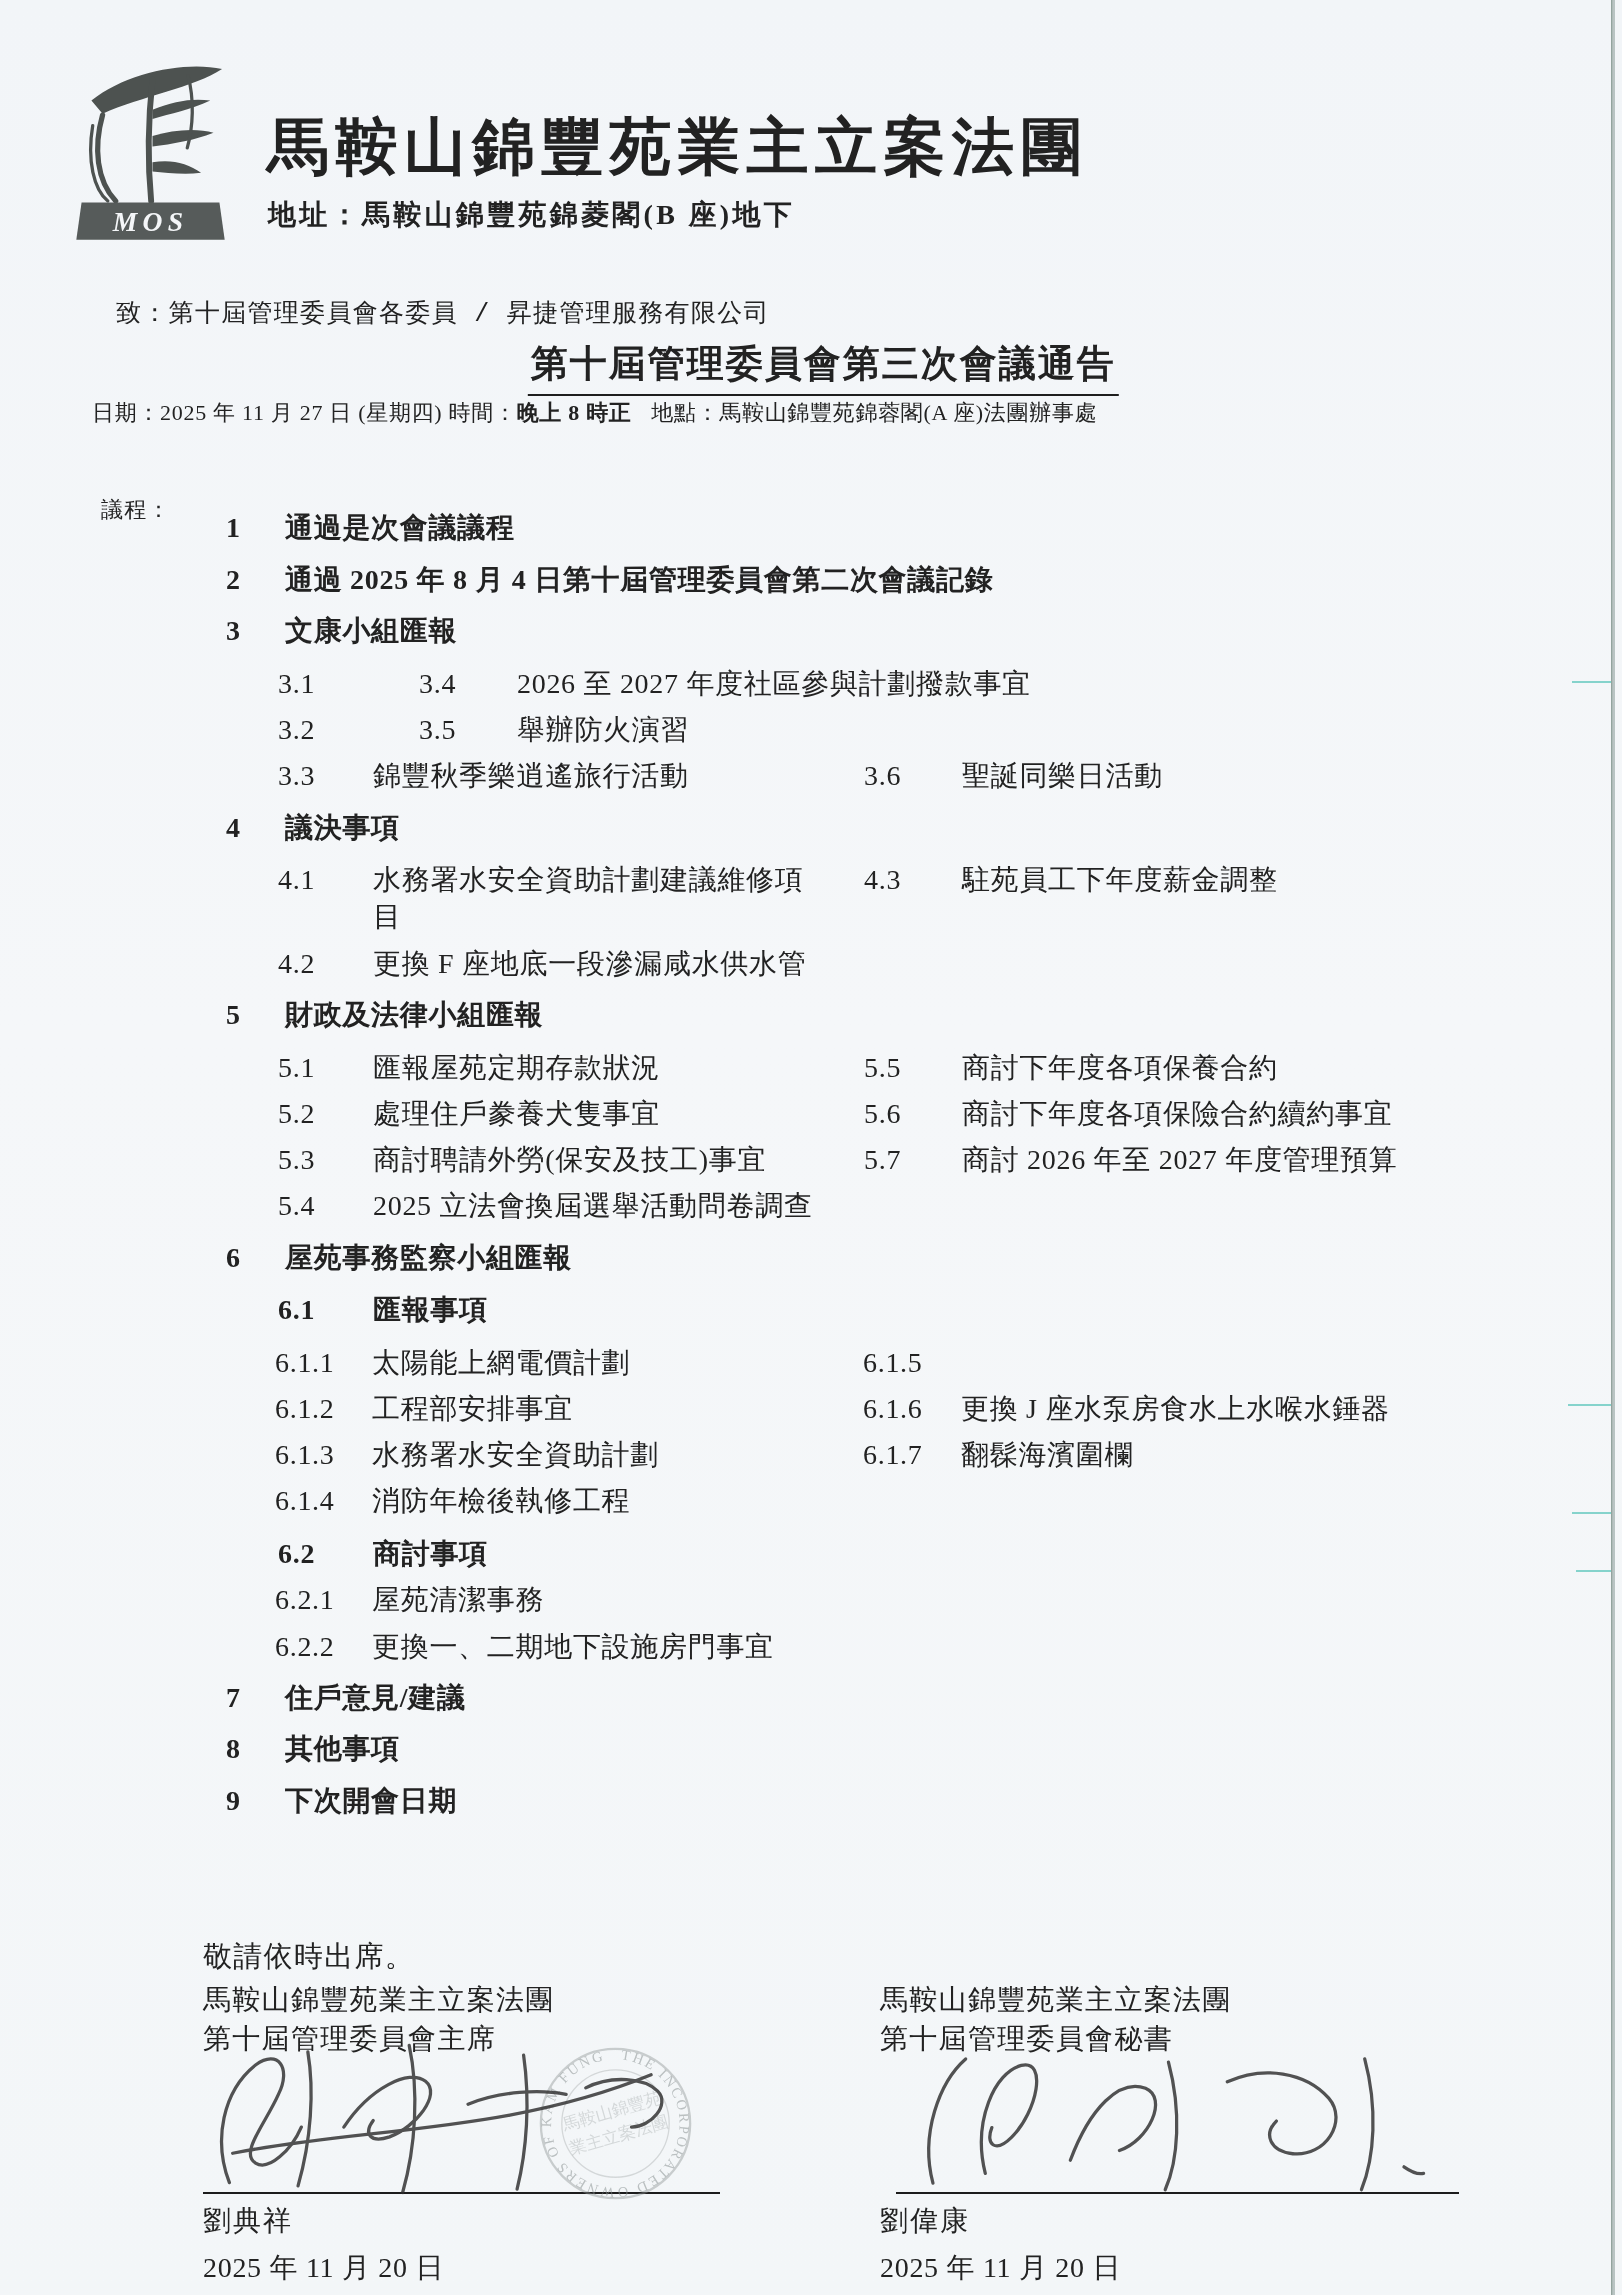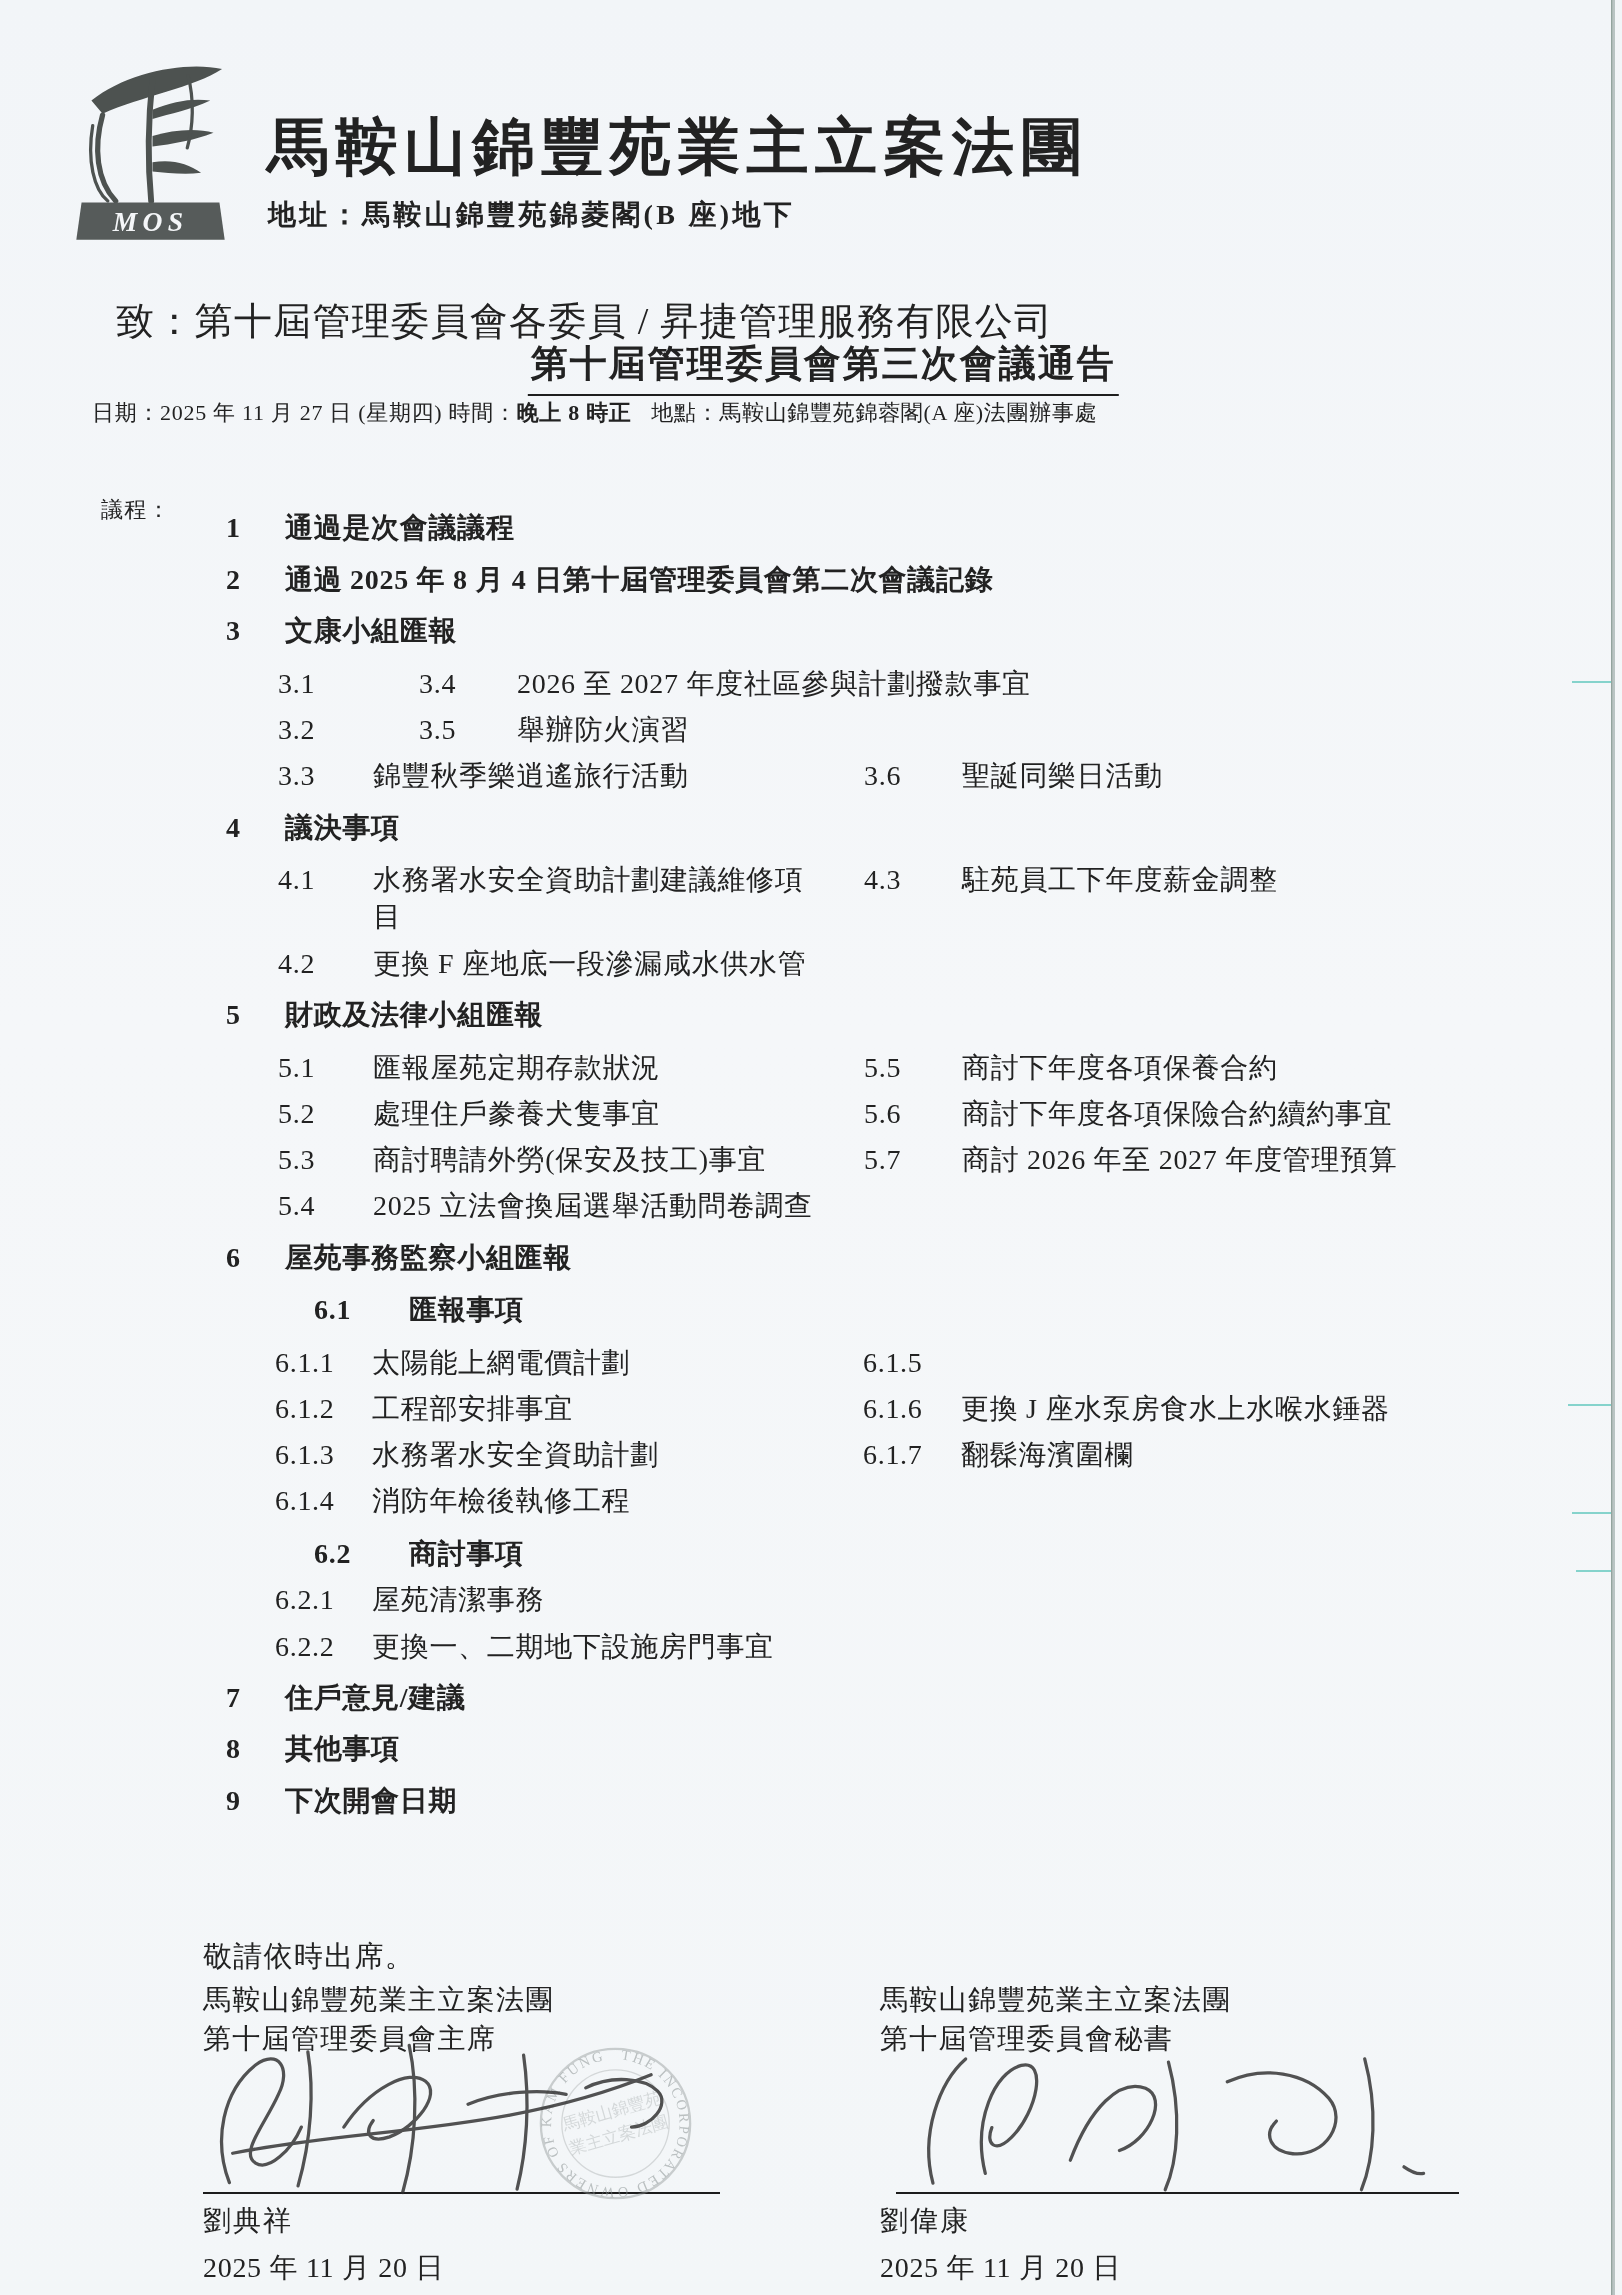--- a/index.html
+++ b/index.html
@@ -7,40 +7,40 @@
     position:relative;width:1623px;height:2295px;margin:0 auto;
     background:linear-gradient(180deg,#f2f5f8 0%,#f5f7f9 45%,#f3f6f8 100%);
     color:#222;font-family:"Liberation Serif","DejaVu Serif",serif;
     overflow:hidden;
   }
   .abs{position:absolute;}
   
   .logo{left:75px;top:60px;width:151px;height:183px;}
   .org-name{left:267px;top:113px;font-size:62px;font-weight:700;letter-spacing:6.5px;line-height:1.1;white-space:nowrap;}
   .address{left:268px;top:196px;font-size:28px;font-weight:600;letter-spacing:3.3px;white-space:nowrap;}
-  .to-line{left:116px;top:296px;font-size:38px;letter-spacing:1.3px;white-space:nowrap;}
+  .to-line{left:116px;top:296px;font-size:25px;letter-spacing:1.3px;white-space:nowrap;font-family:Liberation Mono, monospace;}
   .title-wrap{left:0;top:339px;width:1623px;text-align:center;}
   .doc-title{display:inline-block;font-size:37px;font-weight:700;letter-spacing:2px;
     border-bottom:2.6px solid #1e1e1e;padding:0 2.6px 5.2px 2.6px;transform:translateX(11.8px);}
   .meta{left:92px;top:398px;font-size:22px;white-space:nowrap;letter-spacing:0.7px;}
   .meta .b{font-weight:700;}
   .meta .venue{margin-left:19.6px;}
   
   .agenda-label{left:101px;top:495px;font-size:22px;font-weight:400;letter-spacing:1.3px;}
   #agenda{position:absolute;left:0;top:495px;width:1623px;font-size:28px;line-height:37px;letter-spacing:0.7px;}
   .row{display:flex;align-items:flex-start;margin-top:9.2px;}
   .row.mt0{margin-top:0;}
   .row.sec{padding-left:226px;font-weight:700;margin-top:14.4px;}
   .row.sec .lnum{width:59px;flex:0 0 59px;}
   .row.sec .ltxt{width:auto;}
   .row.sub,.row.subhead{padding-left:278px;}
   .row.sub .lnum,.row.subhead .lnum{width:95px;flex:0 0 95px;}
   .row.sub3{padding-left:275px;}
   .row.sub3 .lnum{width:97px;flex:0 0 97px;}
-  .row.subhead{font-weight:700;margin-left:36px;}
+  .row.subhead{font-weight:700;}
   .row.first{margin-top:15.7px;}
   .row .ltxt{width:445px;}
   .rhalf{display:flex;margin-left:46px;font-weight:400;}
   .rhalf .rnum{width:98px;flex:0 0 98px;}
   .rhalf .rtxt{width:523px;}
   
   .closing{left:203px;top:1937px;font-size:29px;letter-spacing:1.3px;}
   .signer{width:628px;height:314px;}
   .signer .org{position:absolute;left:0;top:0;font-size:28px;letter-spacing:1.3px;white-space:nowrap;}
   .signer .role{position:absolute;left:0;top:39px;font-size:28px;letter-spacing:1.3px;white-space:nowrap;}

